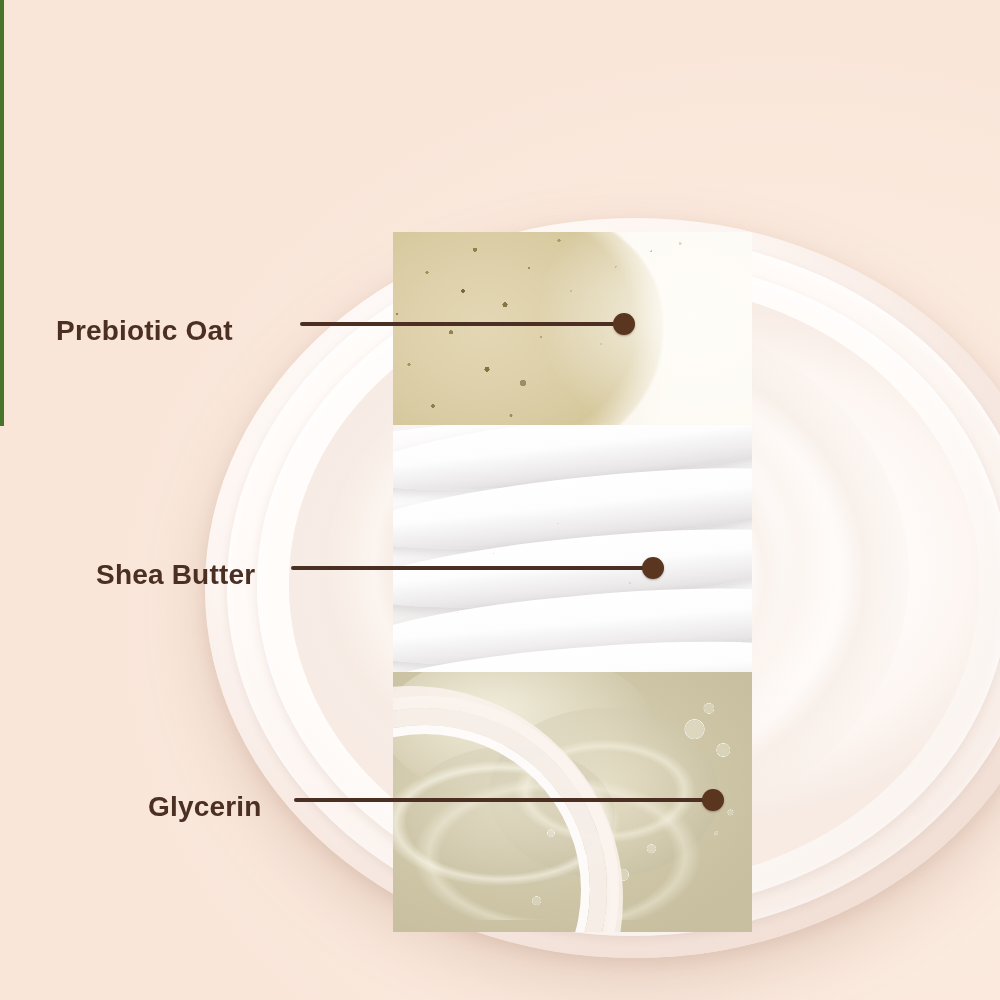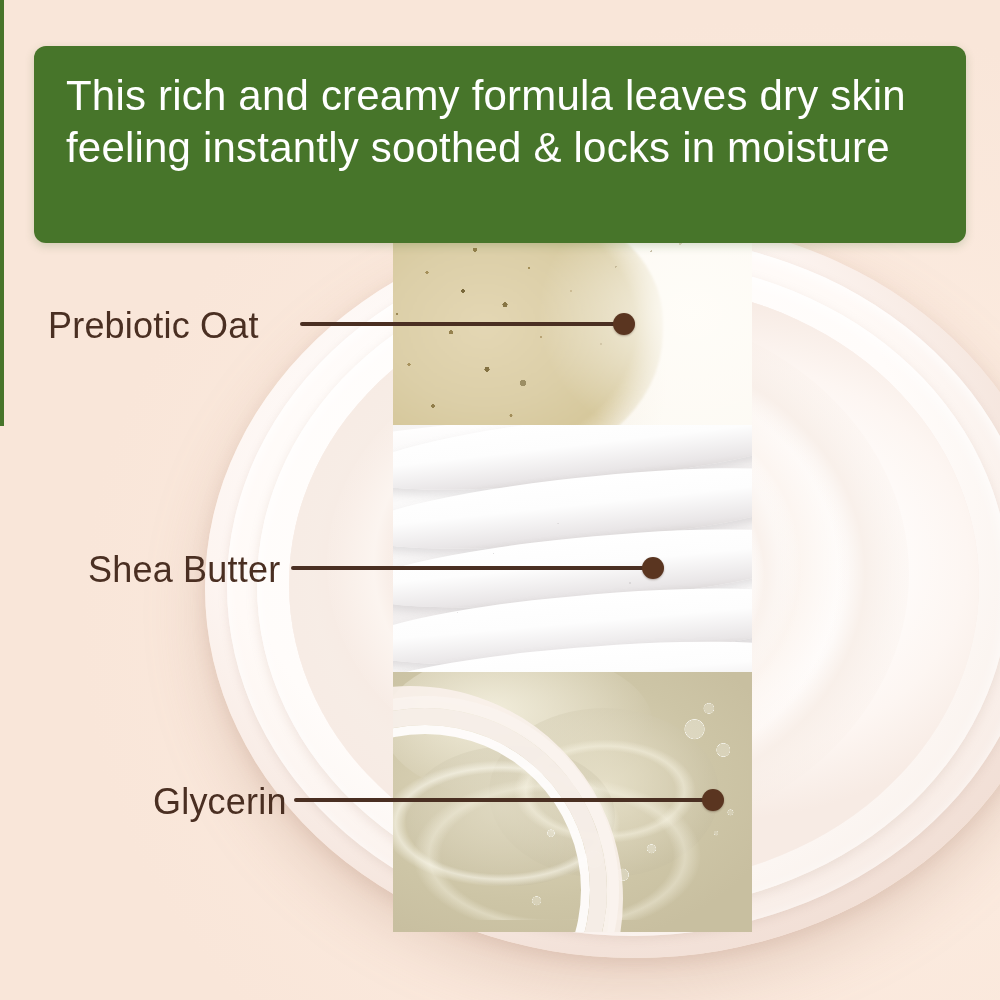--- a/index.html
+++ b/index.html
@@ -212,43 +212,44 @@
     position:absolute;left:32px;top:24px;width:866px;
     color:#ffffff;
     font-size:42px;line-height:52px;font-weight:400;
     letter-spacing:.2px;
   }
 
   
   .callout{position:absolute;height:0;}
   .callout .lbl{
     position:absolute;bottom:-23px;
-    color:#4a2f22;font-size:36px;font-weight:400;letter-spacing:.2px;
+    color:#4a2f22;font-size:28px;font-weight:700;letter-spacing:.2px;
     white-space:nowrap;
+    margin-left:8px;
   }
   .callout .lead{
     position:absolute;top:-2px;height:4px;background:#4a2f22;border-radius:2px;
   }
   .callout .dot{
     position:absolute;top:-11px;width:22px;height:22px;border-radius:50%;
     background:#5a3520;box-shadow:0 1px 2px rgba(60,35,20,.35);
   }
 
   .c-oat{left:48px;top:324px;}
   .c-oat .lbl{left:0;}
   .c-oat .lead{left:252px;width:324px;}
   .c-oat .dot{left:565px;}
 
   .c-shea{left:76px;top:568px;}
   .c-shea .lbl{left:12px;}
   .c-shea .lead{left:215px;width:362px;}
   .c-shea .dot{left:566px;}
 
   .c-gly{left:136px;top:800px;}
-  .c-gly .lbl{left:17px;}
+  .c-gly .lbl{left:4px;}
   .c-gly .lead{left:158px;width:419px;}
   .c-gly .dot{left:566px;}
 </style>
 </head>
 <body>
 
 <div class="stage">
 
   <div class="edge-rule"></div>
 
@@ -290,23 +291,20 @@
       <div class="gel-blob gb2"></div>
       <div class="gel-blob gb3"></div>
       <div class="gel-ridge"></div>
       <div class="gel-bubbles"></div>
       <div class="gly-rim2"></div>
       <div class="gly-rim"></div>
     </div>
 
   </div>
 
-  <div class="banner">
-    <div class="banner-text">This rich and creamy formula leaves dry skin feeling instantly soothed &amp; locks in moisture</div>
-  </div>
 
   <div class="callout c-oat">
     <div class="lbl">Prebiotic Oat</div>
     <div class="lead"></div>
     <div class="dot"></div>
   </div>
 
   <div class="callout c-shea">
     <div class="lbl">Shea Butter</div>
     <div class="lead"></div>

